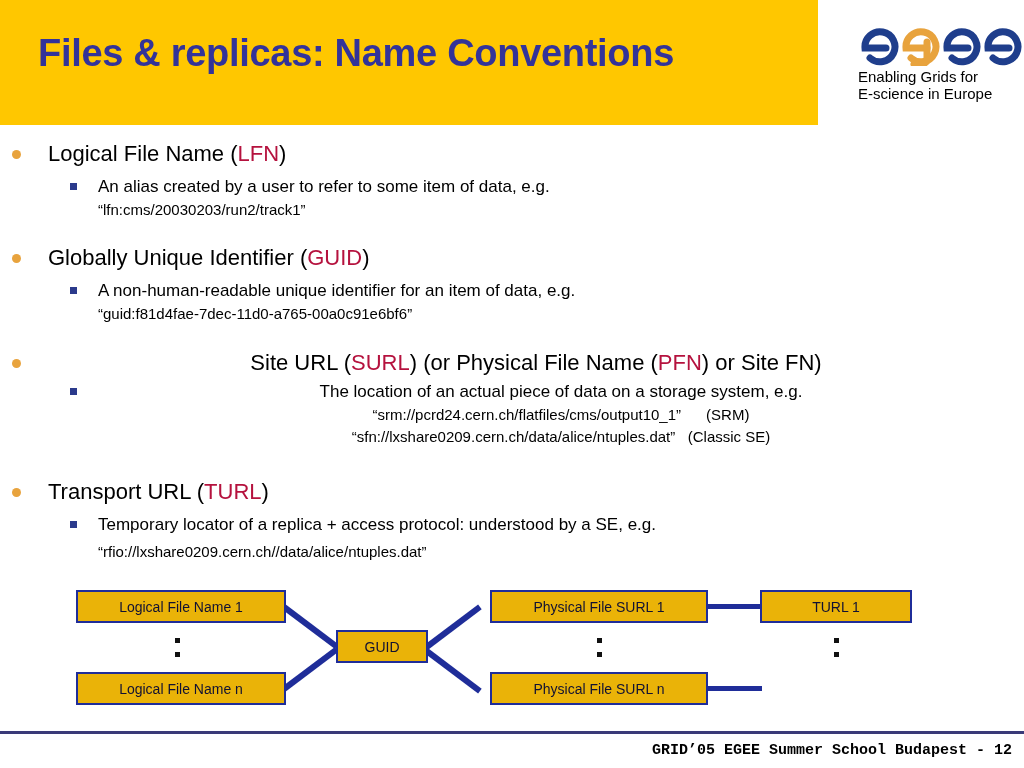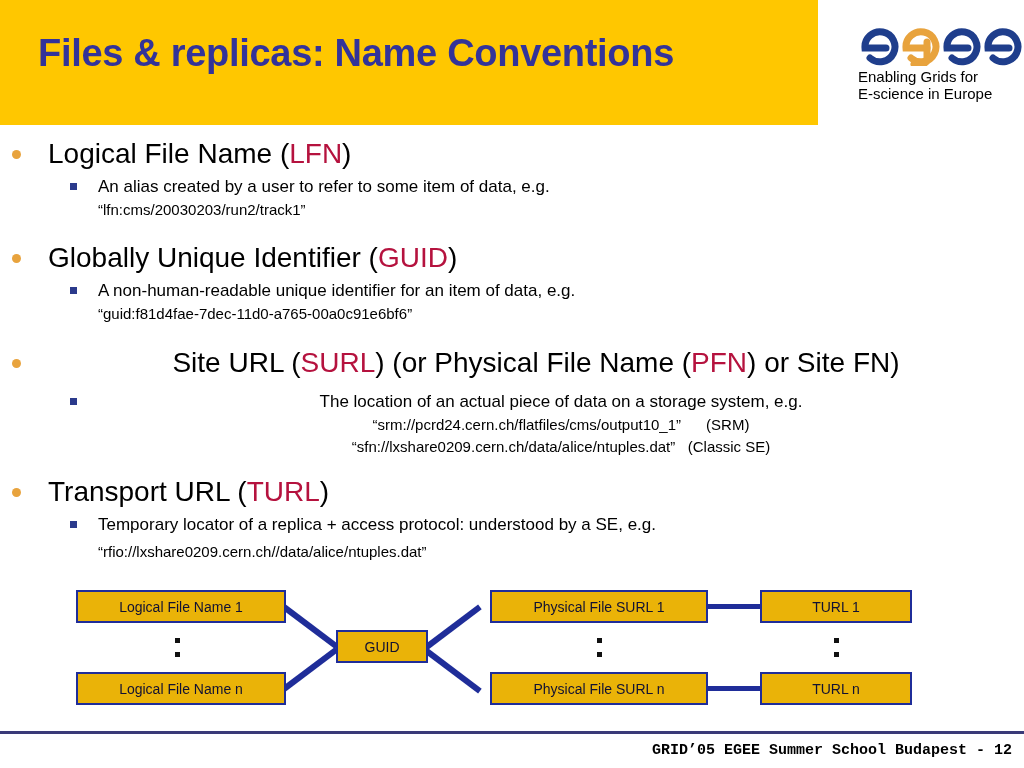--- a/index.html
+++ b/index.html
@@ -45,21 +45,21 @@
 
   
   .content {
     position:absolute; left:0; top:125px; width:1024px; height:455px;
   }
   .block { position:relative; }
 
   .l1 {
     position:relative;
     padding-left:48px;
-    font-size:28px; color:#000000; line-height:30px;
+    font-size:22px; color:#000000; line-height:30px;
     white-space:nowrap;
   }
   .l1 .bullet {
     position:absolute; left:12px; top:11px;
     width:9px; height:9px; border-radius:50%;
     background:#E8A33D;
   }
   .l2 {
     position:relative;
     padding-left:98px;
@@ -154,21 +154,21 @@
     <div class="l2" style="margin-top:6px;">
       <span class="sqbullet"></span><span>A non-human-readable unique identifier for an item of data, e.g.</span>
     </div>
     <div class="l3">“guid:f81d4fae-7dec-11d0-a765-00a0c91e6bf6”</div>
   </div>
 
   <div class="block" style="position:absolute;left:0;top:223px;width:1024px;text-align:center;">
     <div class="l1">
       <span class="bullet"></span><span>Site URL (</span><span class="kw">SURL</span><span>)  (or Physical File Name (</span><span class="kw">PFN</span><span>) or Site FN)</span>
     </div>
-    <div class="l2" style="margin-top:12px;">
+    <div class="l2" style="margin-top:2px;">
       <span class="sqbullet"></span><span>The location of an actual piece of data on a storage system, e.g.</span>
     </div>
     <div class="l3">“srm://pcrd24.cern.ch/flatfiles/cms/output10_1”      (SRM)</div>
     <div class="l3">“sfn://lxshare0209.cern.ch/data/alice/ntuples.dat”   (Classic SE)</div>
   </div>
 
   <div class="block" style="position:absolute;left:0;top:352px;width:1024px;">
     <div class="l1">
       <span class="bullet"></span><span>Transport URL (</span><span class="kw">TURL</span><span>)</span>
     </div>
@@ -193,21 +193,20 @@
   <div class="edge" style="left:706px; top:22px; width:56px; height:5px;"></div>
 
   <div class="edge" style="left:706px; top:104px; width:56px; height:5px;"></div>
 
   <div class="node" style="left:76px; top:8px; width:210px; height:33px;">Logical File Name 1</div>
   <div class="node" style="left:76px; top:90px; width:210px; height:33px;">Logical File Name n</div>
   <div class="node" style="left:336px; top:48px; width:92px; height:33px;">GUID</div>
   <div class="node" style="left:490px; top:8px; width:218px; height:33px;">Physical File SURL 1</div>
   <div class="node" style="left:490px; top:90px; width:218px; height:33px;">Physical File SURL n</div>
   <div class="node" style="left:760px; top:8px; width:152px; height:33px;">TURL 1</div>
-  <div class="node" style="left:760px; top:90px; width:152px; height:33px;">TURL n</div>
 
   <div class="vdots" style="left:168px; top:50px; width:18px; height:30px;">
     <i></i>
       <i></i>
   </div>
   <div class="vdots" style="left:590px; top:50px; width:18px; height:30px;">
     <i></i>
       <i></i>
   </div>
   <div class="vdots" style="left:827px; top:50px; width:18px; height:30px;">

